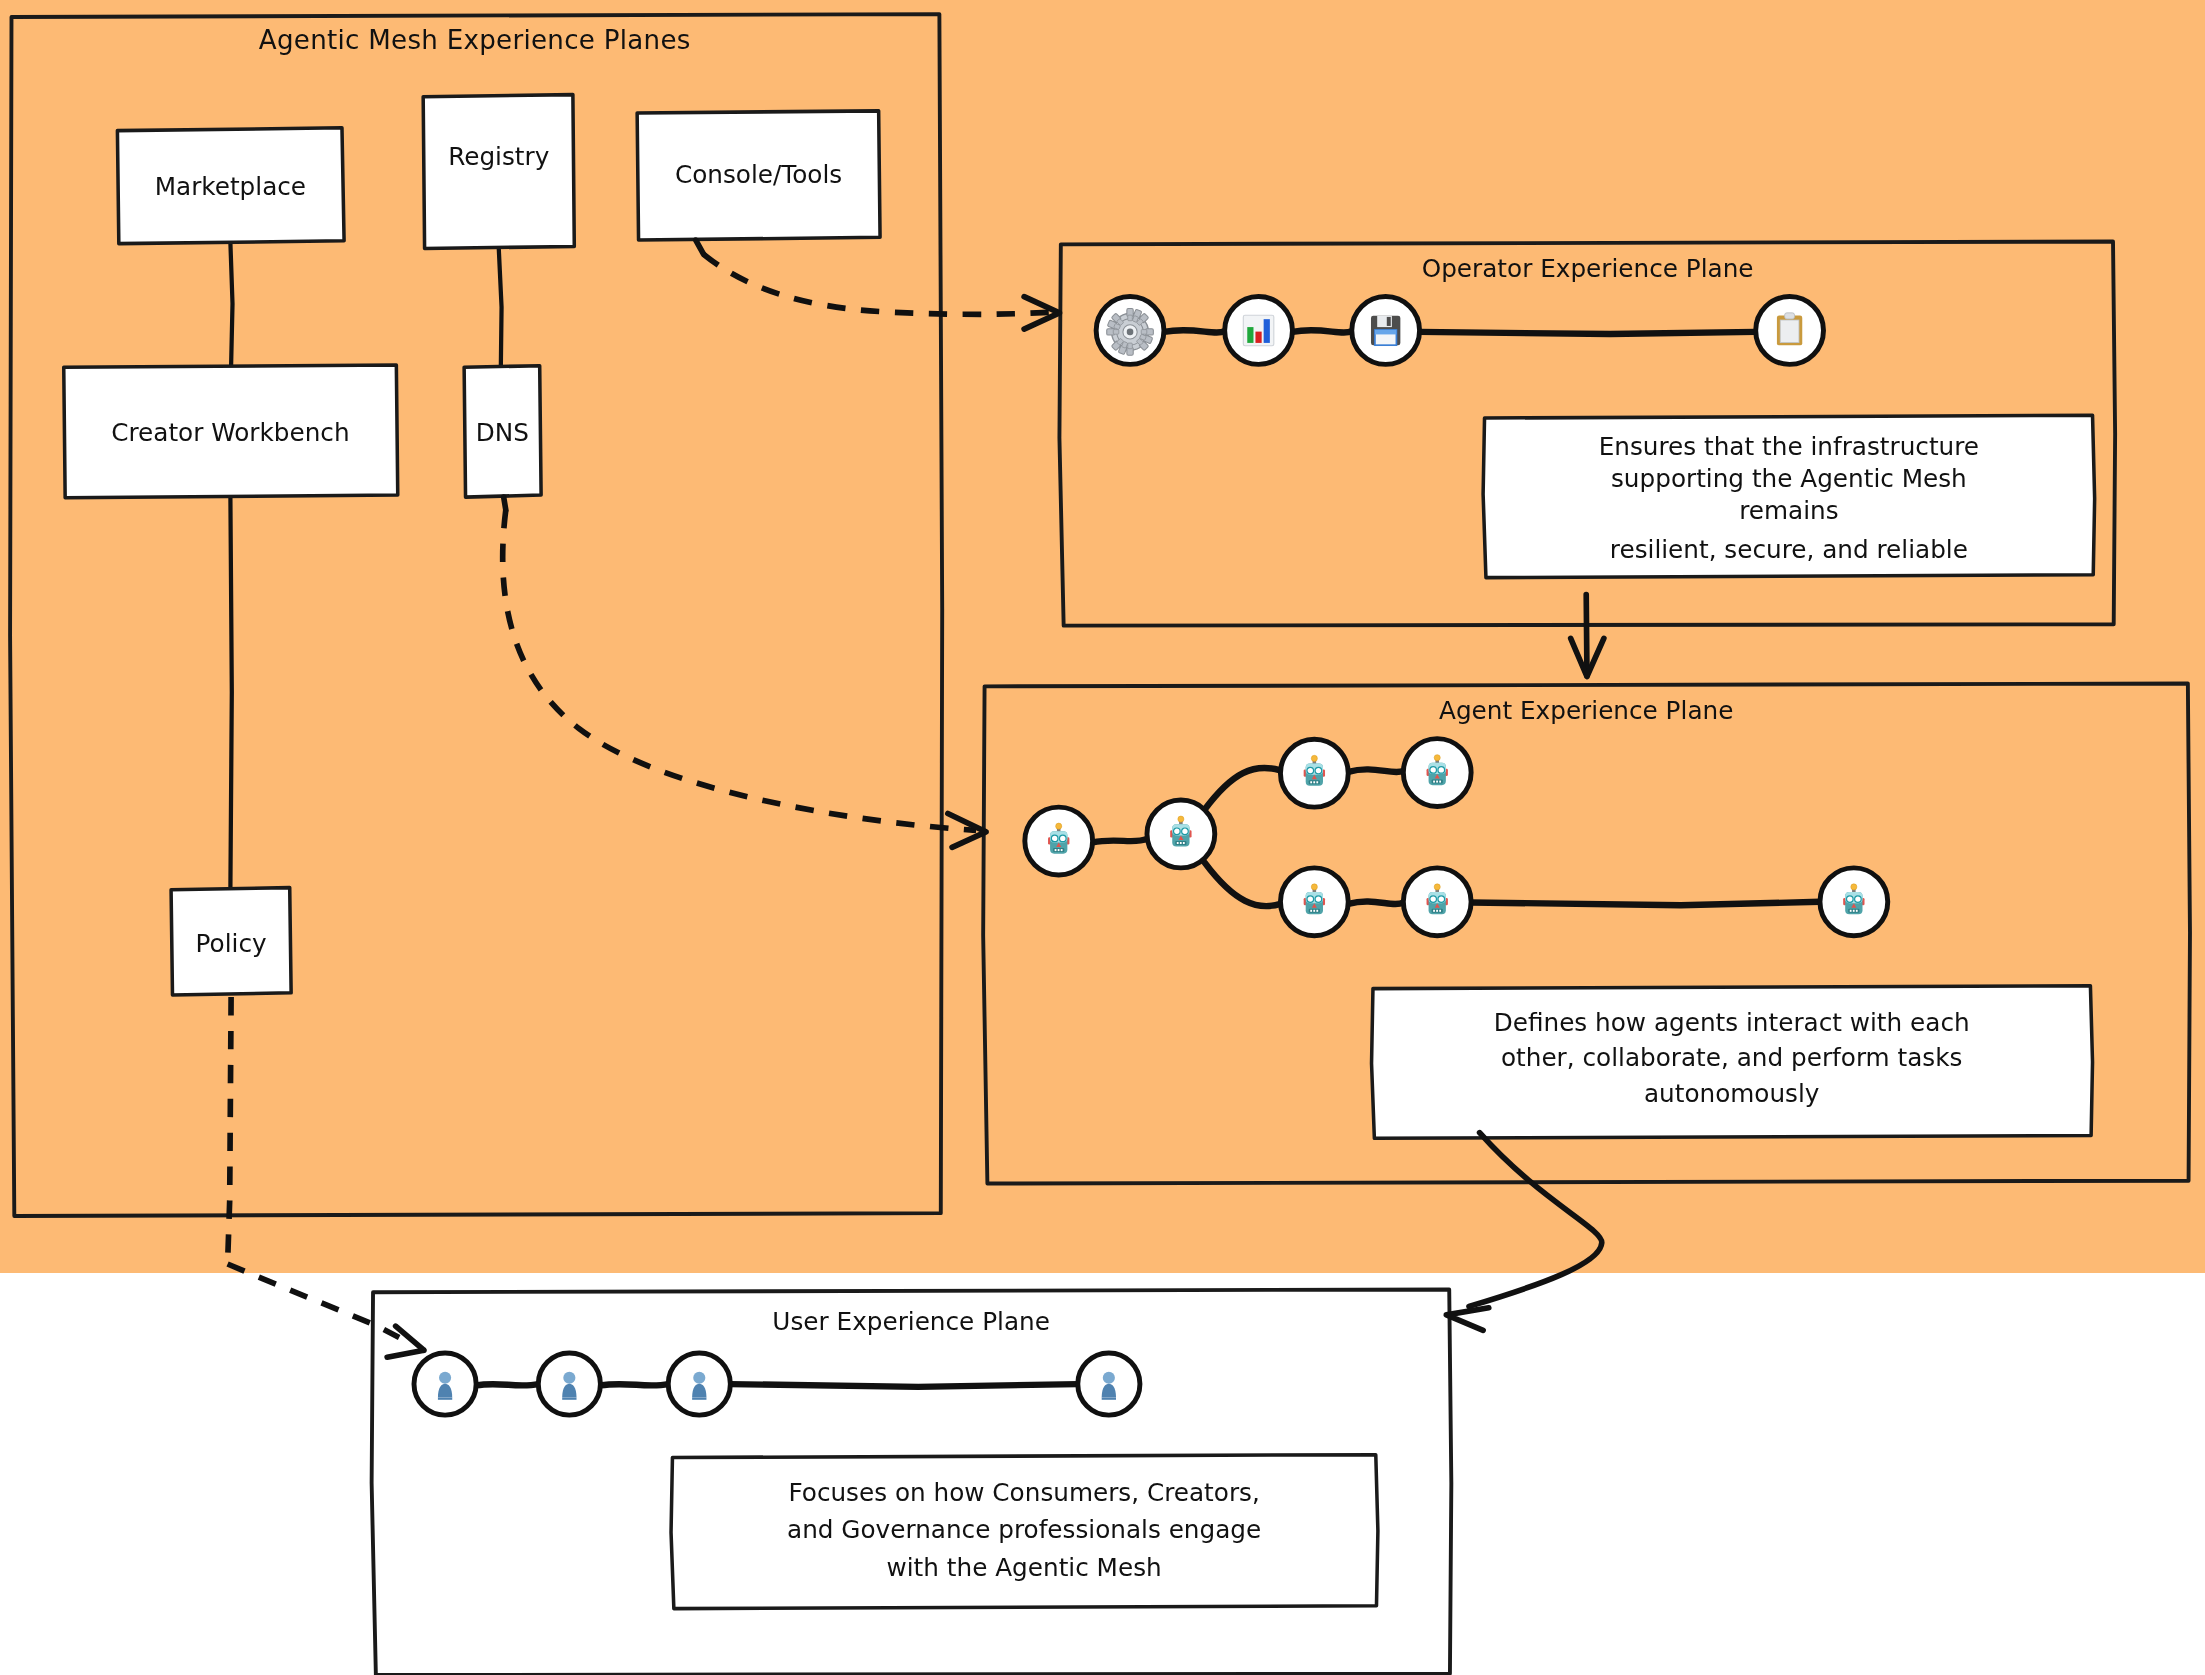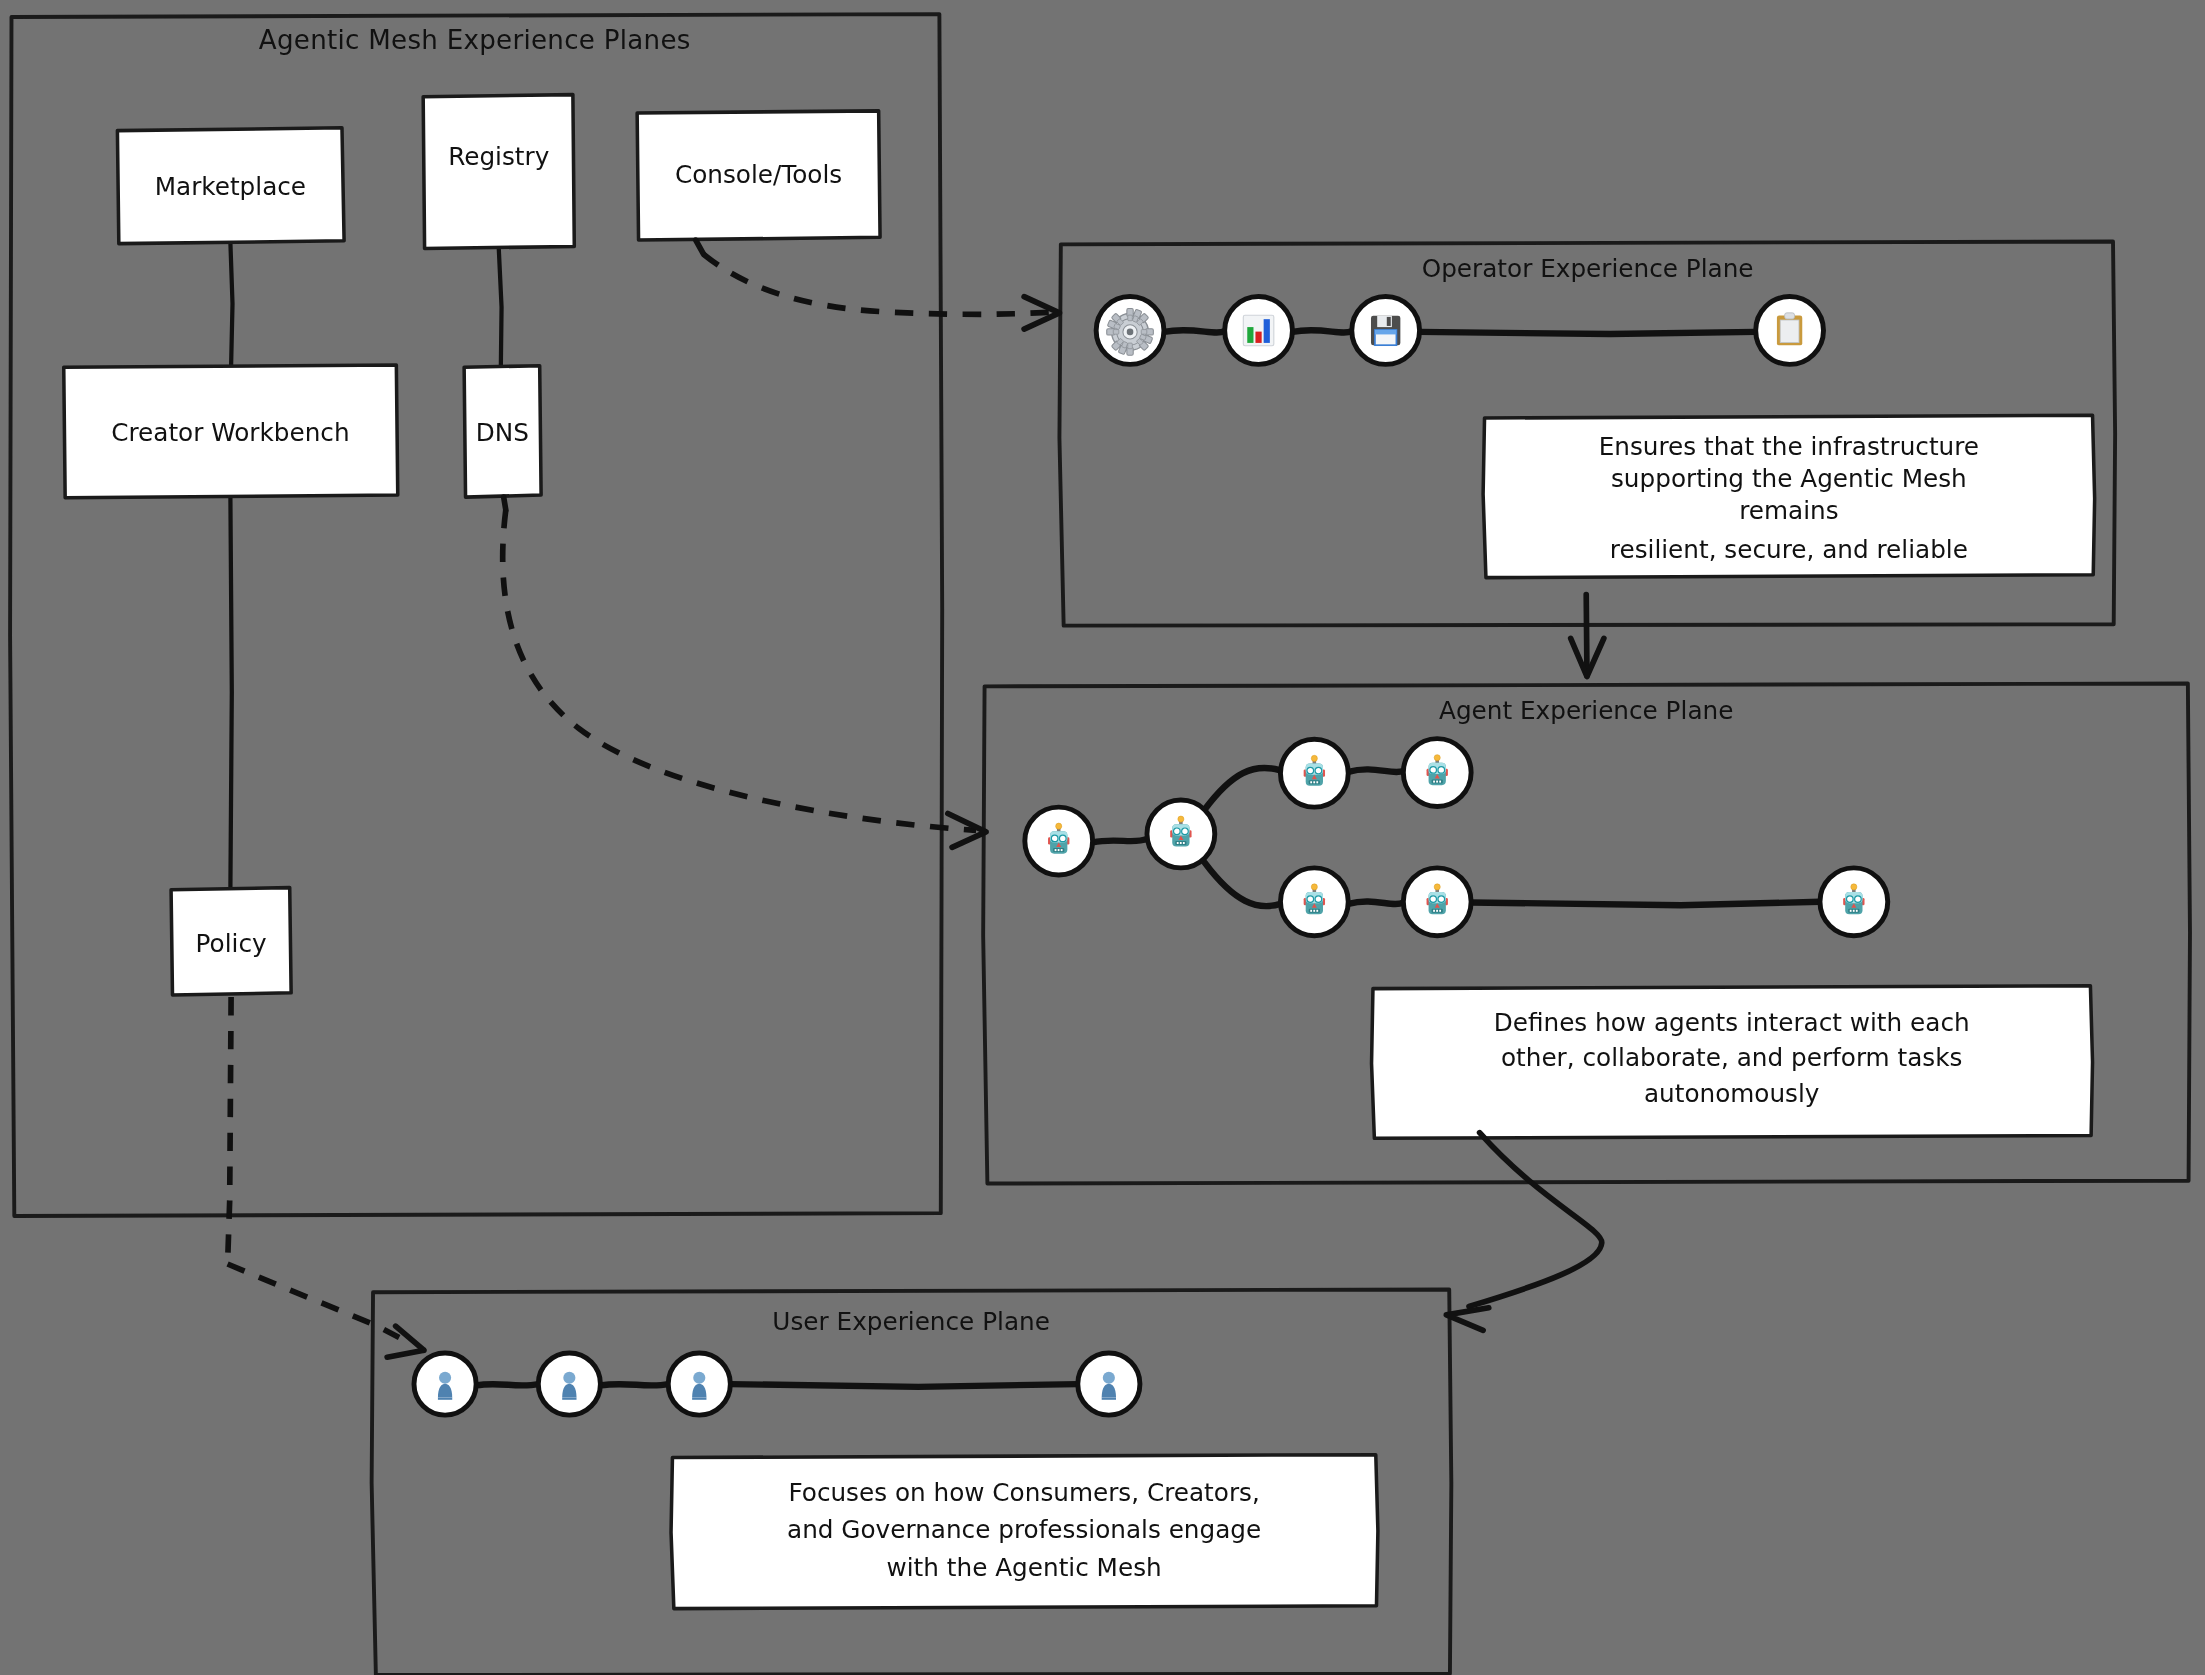--- a/index.html
+++ b/index.html
@@ -1,18 +1,18 @@
 <!DOCTYPE html>
 <html style="font-size:11.3px"><head>
 <meta charset="utf-8">
 <style>
   html,body{margin:0;padding:0;background:#ffffff;}
   body{width:2205px;height:1675px;overflow:hidden;
        font-family:"DejaVu Sans", sans-serif;}
-  #stage{position:relative;width:2205px;height:1675px;background:#737373;}
+  #stage{position:relative;width:2205px;height:1273px;background:#fdba74;}
   svg#diagram{position:absolute;left:0;top:0;width:2205px;height:1675px;}
   .sk-box{fill:#ffffff;stroke:#1a1a1a;stroke-width:5;stroke-linejoin:round;stroke-linecap:round;}
   .sk-plane{fill:none;stroke:#1a1a1a;stroke-width:5.5;stroke-linejoin:round;stroke-linecap:round;}
   .sk-node{fill:#ffffff;stroke:#101010;stroke-width:7;}
   .sk-link{fill:none;stroke:#111111;stroke-width:9;stroke-linecap:round;}
   .sk-link-thin{fill:none;stroke:#111111;stroke-width:6;stroke-linecap:round;}
   .sk-dash{fill:none;stroke:#101010;stroke-width:8;stroke-linecap:butt;
            stroke-dasharray:26 22;}
   .sk-arrowline{fill:none;stroke:#111111;stroke-width:8;stroke-linecap:round;stroke-linejoin:round;}
   .sk-head{fill:none;stroke:#111111;stroke-width:8;stroke-linecap:round;stroke-linejoin:round;}

